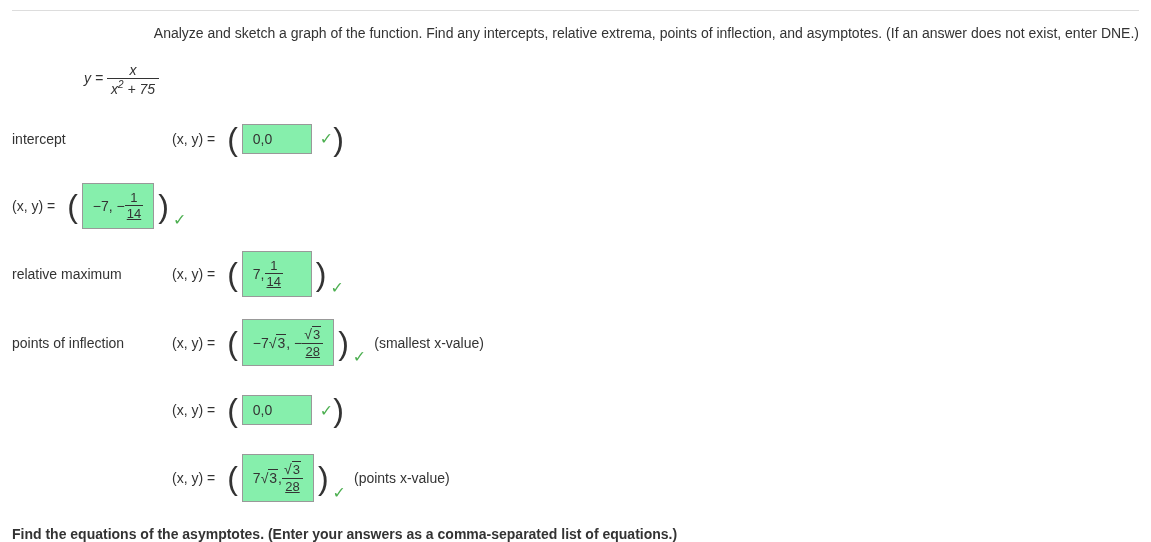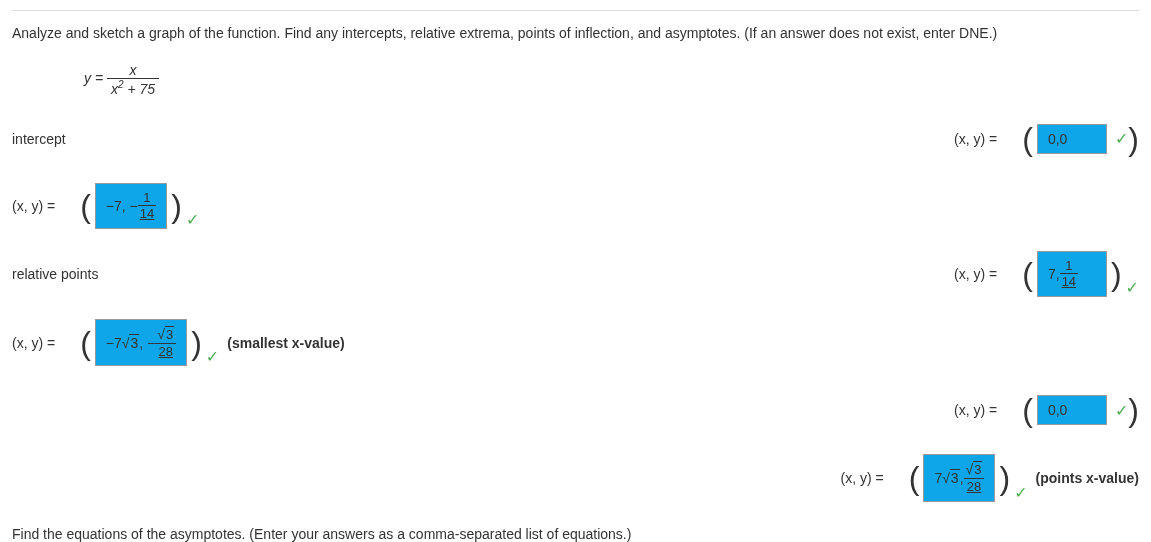--- a/index.html
+++ b/index.html
@@ -10,20 +10,21 @@
     body {
       font-family: Arial, sans-serif;
       font-size: 14px;
       color: #333;
       padding: 10px 12px;
       background: #fff;
     }
     .instruction {
       margin-bottom: 18px;
       line-height: 1.5;
+      text-align: right;
     }
     .equation {
       margin-left: 72px;
       margin-bottom: 20px;
       display: inline-block;
       font-style: italic;
     }
     .fraction {
       display: inline-block;
       vertical-align: middle;
@@ -55,69 +56,68 @@
       display: block;
       padding: 0 2px;
       line-height: 1.2;
       text-decoration: underline;
     }
     .row {
       display: flex;
       align-items: center;
       margin-bottom: 22px;
       min-height: 44px;
-      justify-content: space-between;
     }
     .label {
       width: 160px;
       flex-shrink: 0;
     }
     .xy-eq {
-      margin-right: 25px;
+      margin-right: 12px;
       white-space: nowrap;
     }
     .paren {
       font-size: 32px;
       font-weight: 300;
       line-height: 0;
       vertical-align: middle;
       display: inline-block;
     }
     .input-box {
       border: 1px solid #999;
       padding: 6px 10px;
       min-width: 70px;
       min-height: 30px;
       display: inline-flex;
       align-items: center;
       margin: 0 4px;
-      background: #0ea5e9;
+      background: #86efac;
     }
     .input-box-tall {
       min-height: 42px;
     }
     .check {
       color: #4caf50;
       font-size: 16px;
       margin-left: 4px;
       display: inline-block;
     }
     .check-below {
       align-self: flex-end;
       margin-top: 12px;
     }
     .after-text {
       margin-left: 8px;
-      font-weight: bold;
     }
     .asymptote-section {
       margin-top: 24px;
     }
     .asymptote-instruction {
       margin-bottom: 10px;
+      font-weight: bold;
     }
     .answer-wrap {
       display: flex;
       align-items: center;
     }
     .sqrt {
       display: inline-block;
       position: relative;
     }
     .sqrt::before {
@@ -178,38 +178,39 @@
         <span class="den">14</span>
       </span>
     </span>
     <span class="paren">)</span>
     <span class="check check-below">✓</span>
   </div>
 </div>
 
 
 <div class="row">
-  <div class="label">relative points</div>
+  <div class="label">relative maximum</div>
   <div class="answer-wrap">
     <span class="xy-eq">(x, y)  =</span>
     <span class="paren">(</span>
     <span class="input-box input-box-tall">
       <span>7,</span>
       <span class="fraction-small">
         <span class="num">1</span>
         <span class="den">14</span>
       </span>
     </span>
     <span class="paren">)</span>
     <span class="check check-below">✓</span>
   </div>
 </div>
 
 
 <div class="row">
+  <div class="label">points of inflection</div>
   <div class="answer-wrap">
     <span class="xy-eq">(x, y)  =</span>
     <span class="paren">(</span>
     <span class="input-box input-box-tall">
       <span>−7</span>
         <span class="sqrt"><span class="radicand">3</span></span>
       <span> , −</span>
       <span class="fraction-small">
         <span class="num"><span class="sqrt"><span class="radicand">3</span></span></span>
         <span class="den">28</span>

